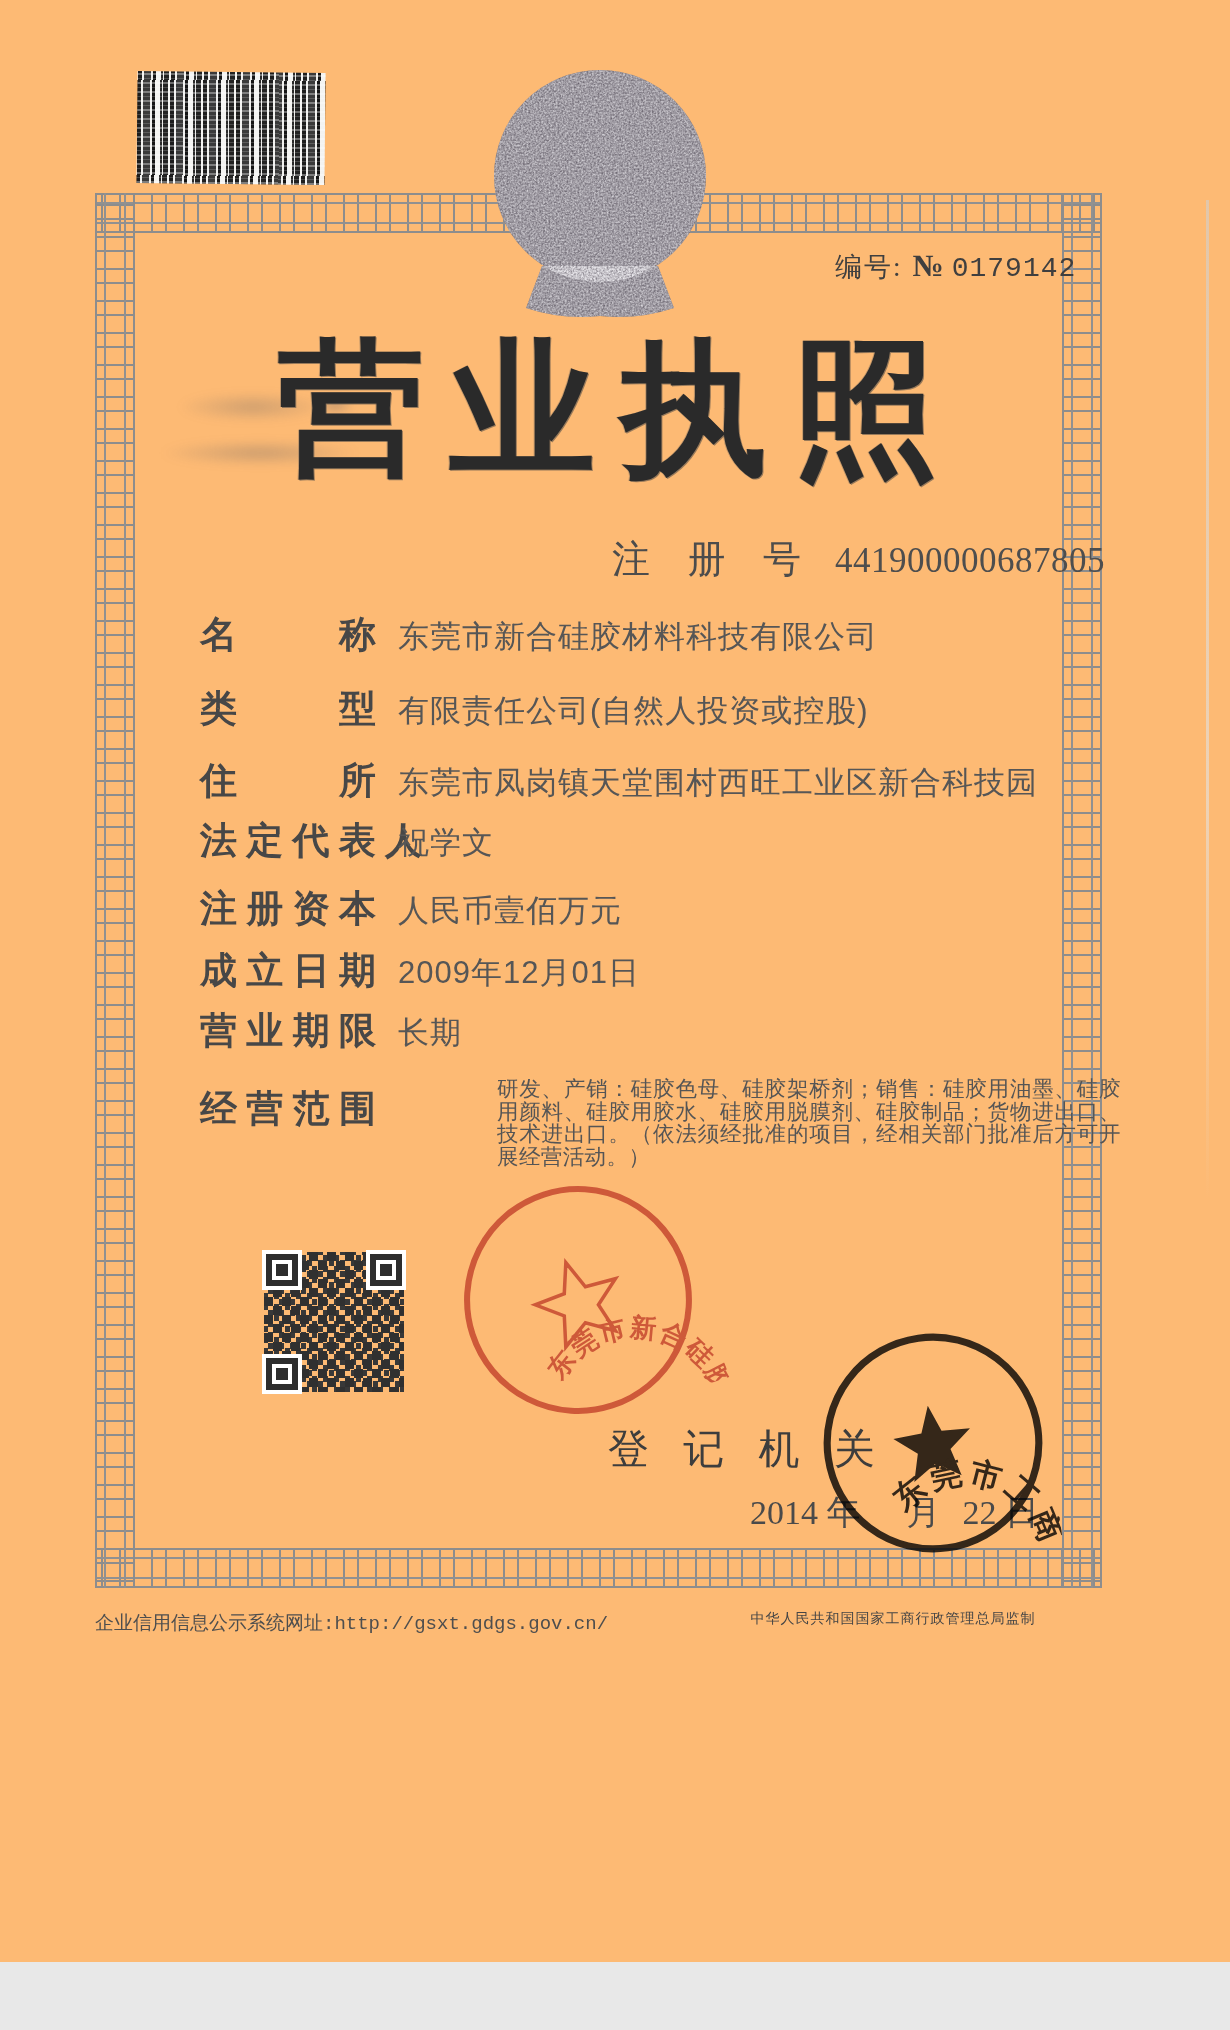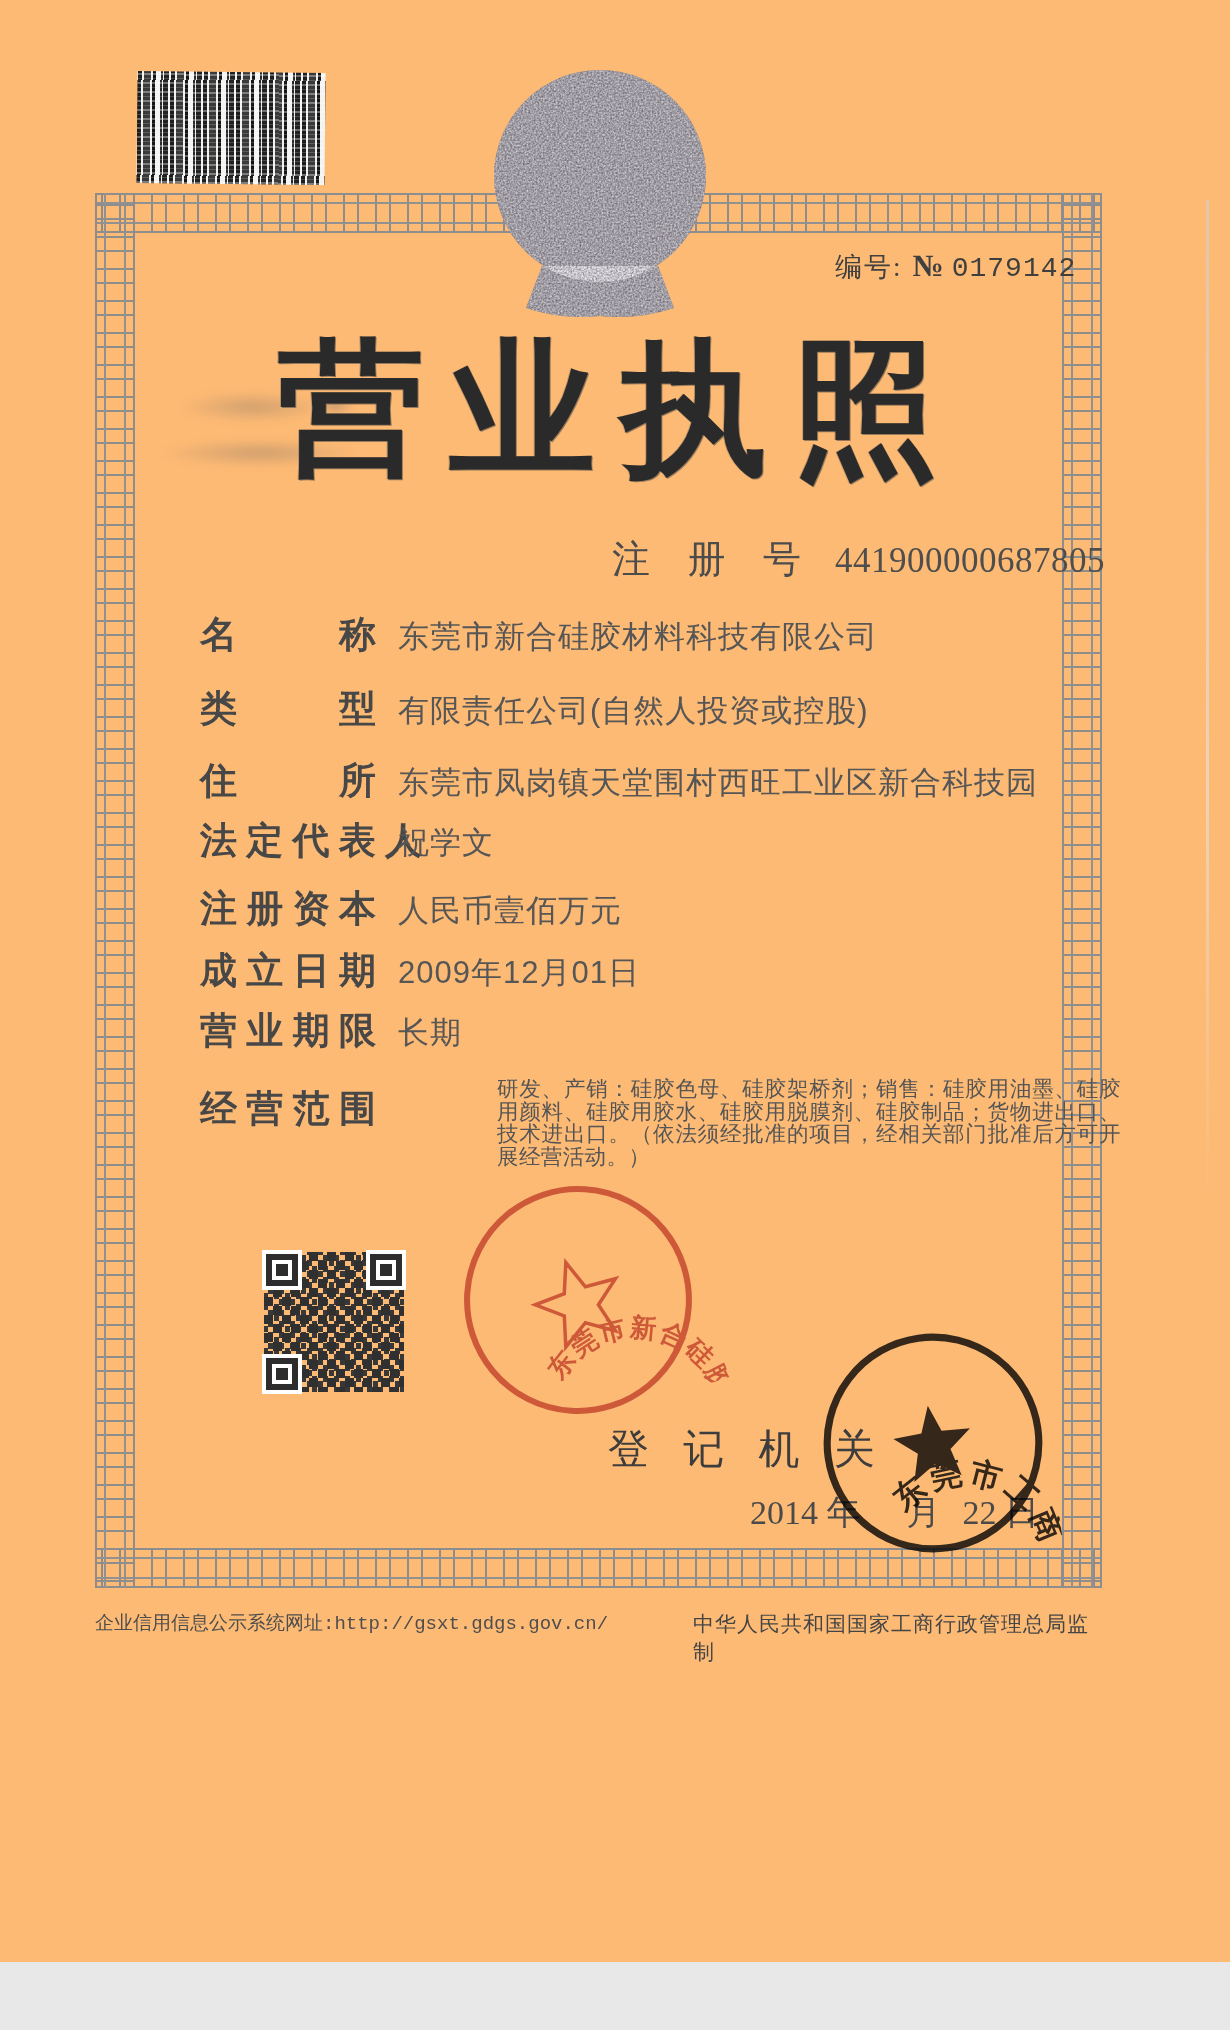--- a/index.html
+++ b/index.html
@@ -96,22 +96,22 @@
   .seal-black text{font-size:31px; letter-spacing:4px; font-weight:bold; font-family:"Liberation Serif",serif;}
   
   .registrar{position:absolute; left:608px; top:1422px; z-index:5; font-size:41px;
     letter-spacing:12px; color:#3d3d3d; font-weight:400;}
   .dateline{position:absolute; left:750px; top:1490px; z-index:5; font-size:34px; color:#4a4a4a; white-space:nowrap;}
   .dateline .seg-m{margin-left:46px;}
   .dateline .seg-d{margin-left:22px;}
   
   .footer-left{position:absolute; left:95px; top:1610px; font-size:19px; color:#4e4e4e;
     font-family:Liberation Mono, monospace; letter-spacing:0;}
-  .footer-right{position:absolute; left:693px; top:1610px; width:400px; text-align:left;
-    font-size:21px; color:#454545; letter-spacing:1px;}
+  .footer-right{position:absolute; left:693px; top:1610px; width:400px; text-align:center;
+    font-size:14px; color:#454545; letter-spacing:1px;}
 </style>
 </head>
 <body>
 
 <div class="page">
 
   <div class="barcode"></div>
   <div class="smudge sm1"></div>
   <div class="smudge sm2"></div>
   <div class="smudge sm3"></div>

